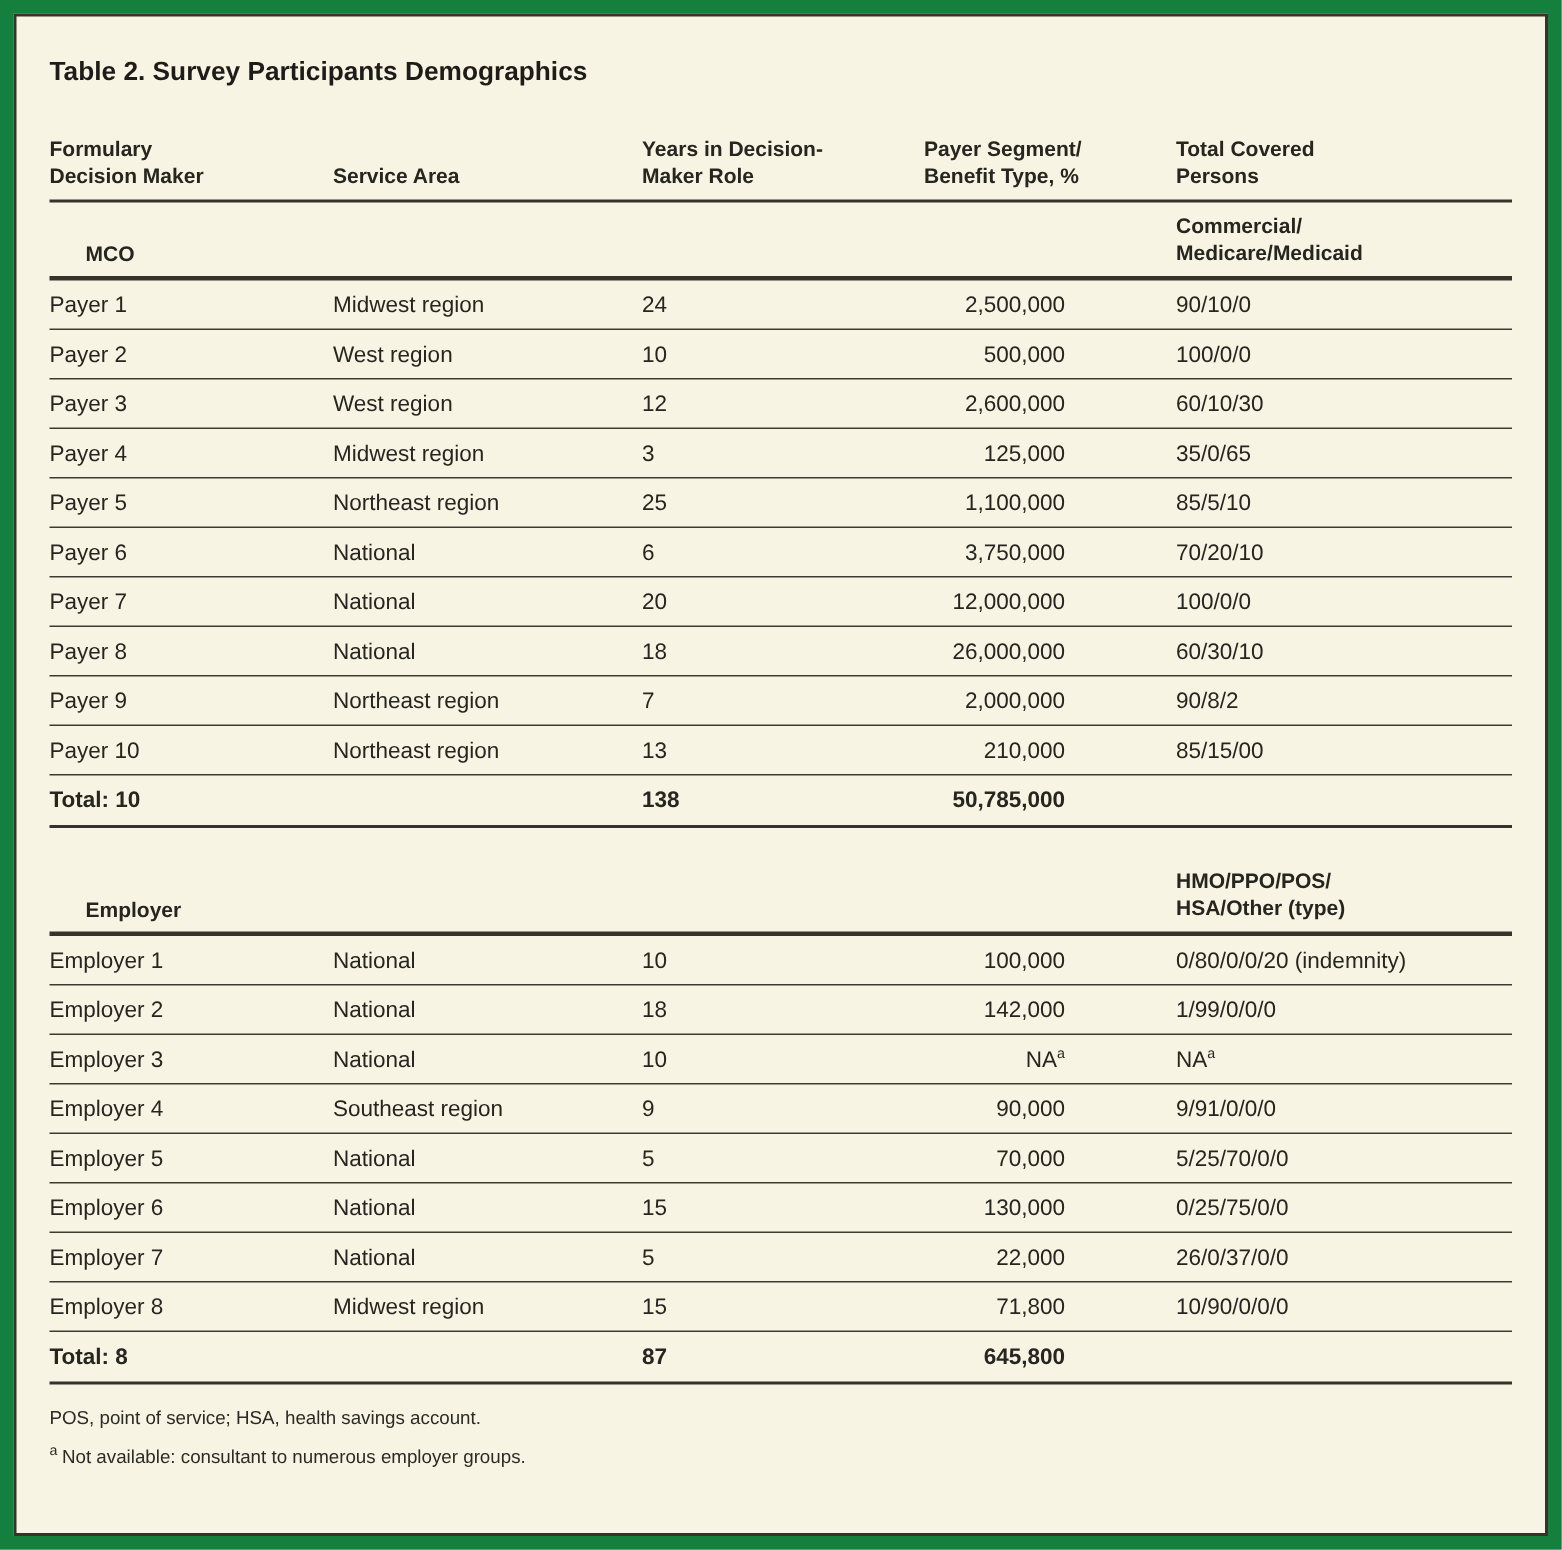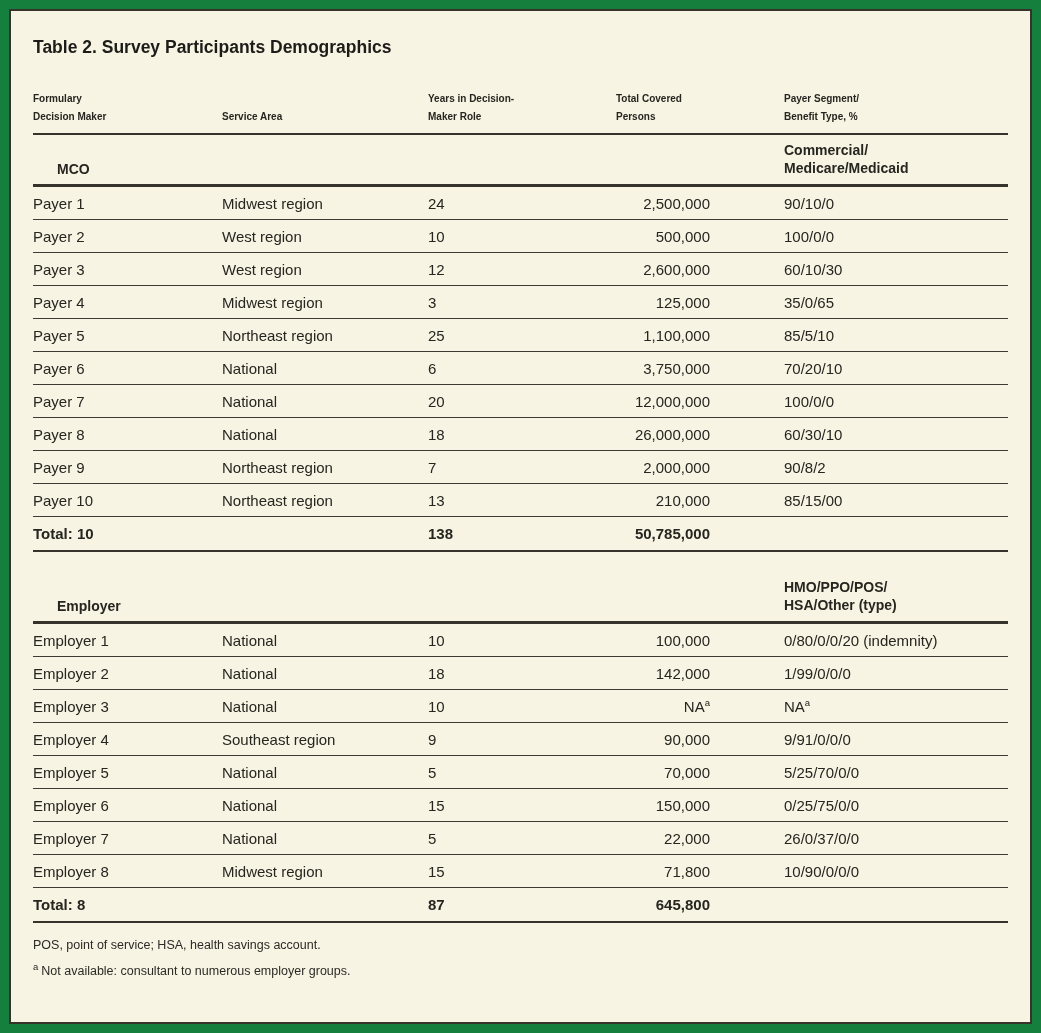--- a/index.html
+++ b/index.html
@@ -31,21 +31,21 @@
   }
   .cell { min-width: 0; }
   .header-row {
     margin-top: 32px;
     border-bottom: 2.5px solid #35332c;
     padding-bottom: 7px;
     align-items: end;
   }
   .colhead {
     font-weight: bold;
-    font-size: 10px;
+    font-size: 14px;
     line-height: 18px;
     white-space: pre-line;
   }
   .section-row {
     border-bottom: 3px solid #35332c;
     align-items: end;
     padding: 6px 0 7px 0;
   }
   .section-gap { margin-top: 20px; }
   .section-label { font-weight: bold; font-size: 14px; margin-left: 24px; }
@@ -100,24 +100,24 @@
   <div class="panel">
 
     <div class="title">Table 2. Survey Participants Demographics</div>
 
     <div class="grid header-row">
       <div class="cell c1 colhead">Formulary
 Decision Maker</div>
       <div class="cell c2 colhead">Service Area</div>
       <div class="cell c3 colhead">Years in Decision-
 Maker Role</div>
+      <div class="cell c5 colhead">Payer Segment/
+Benefit Type, %</div>
       <div class="cell c4 colhead">Total Covered
 Persons</div>
-      <div class="cell c5 colhead">Payer Segment/
-Benefit Type, %</div>
     </div>
 
     <div id="sections">
   <section>
     <div class="grid section-row">
       <div class="cell c1 section-label">MCO</div>
       <div class="cell c2"></div>
       <div class="cell c3"></div>
       <div class="cell c4"></div>
       <div class="cell c5 benefit-header">Commercial/
@@ -260,21 +260,21 @@
     <div class="cell c2">National</div>
     <div class="cell c3"><span class="years-box">5</span></div>
     <div class="cell c4">70,000</div>
     <div class="cell c5">5/25/70/0/0</div>
   </div>
 
   <div class="grid data-row">
     <div class="cell c1">Employer 6</div>
     <div class="cell c2">National</div>
     <div class="cell c3"><span class="years-box">15</span></div>
-    <div class="cell c4">150,000</div>
+    <div class="cell c4">130,000</div>
     <div class="cell c5">0/25/75/0/0</div>
   </div>
 
   <div class="grid data-row">
     <div class="cell c1">Employer 7</div>
     <div class="cell c2">National</div>
     <div class="cell c3"><span class="years-box">5</span></div>
     <div class="cell c4">22,000</div>
     <div class="cell c5">26/0/37/0/0</div>
   </div>

